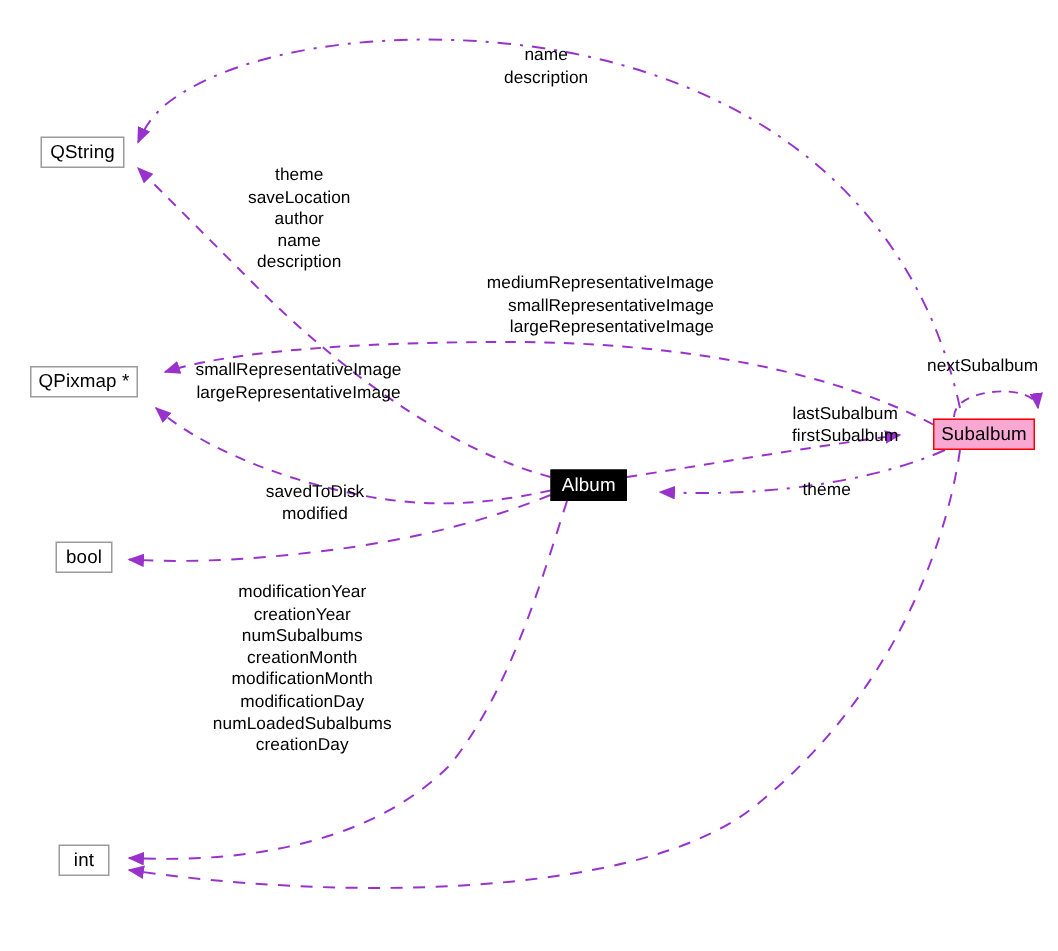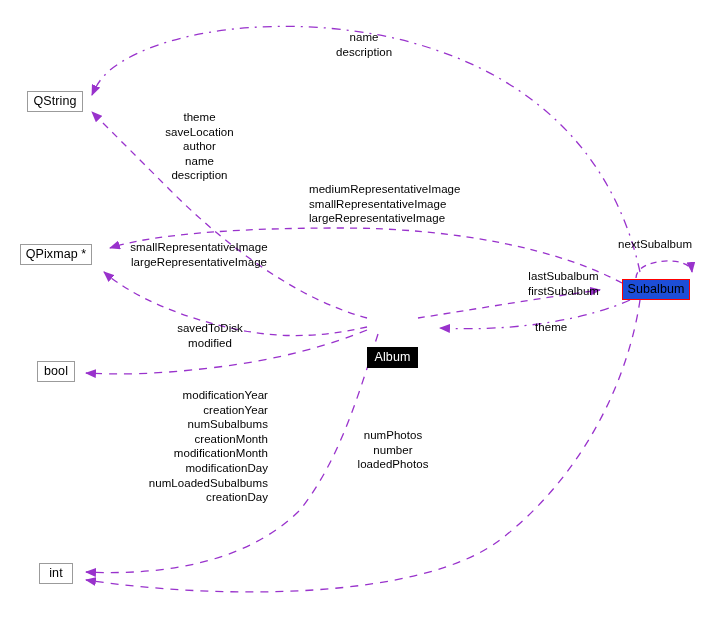--- a/index.html
+++ b/index.html
@@ -39,21 +39,21 @@
     color: #000000;
     padding: 0 6px;
   }
   .node-current {
     background: #000000;
     color: #ffffff;
     border: 1px solid #000000;
     padding: 0 6px;
   }
   .node-highlight {
-    background: #1d4ed8;
+    background: #f9a8d4;
     color: #000000;
     border: 1px solid #ff0000;
     padding: 0 6px;
   }
   .edge-label {
     position: absolute;
     font-size: 11.5px;
     line-height: 14.6px;
     color: #000000;
     text-align: center;
@@ -107,42 +107,42 @@
   </div>
 
   <div class="node node-plain" style="left:37px; top:361px; width:38px; height:21px;">
     <span>bool</span>
   </div>
 
   <div class="node node-plain" style="left:39px; top:563px; width:34px; height:21px;">
     <span>int</span>
   </div>
 
-  <div class="node node-current" style="left:367px; top:313px; width:51px; height:21px;margin-top:34px;">
+  <div class="node node-current" style="left:367px; top:313px; width:51px; height:21px;">
     <span>Album</span>
   </div>
 
   <div class="node node-highlight" style="left:622px; top:279px; width:68px; height:21px;">
     <span>Subalbum</span>
   </div>
 
   <div class="edge-label" style="left:336px; top:30px; text-align:center;">
     <div>name</div>
     <div>description</div>
   </div>
 
   <div class="edge-label" style="left:148px; top:87px; text-align:center; width:103px;margin-top:23px;">
     <div>theme</div>
     <div>saveLocation</div>
     <div>author</div>
     <div>name</div>
     <div>description</div>
   </div>
 
-  <div class="edge-label" style="left:309px; top:182px; text-align:left; width:167px;">
+  <div class="edge-label" style="left:309px; top:182px; text-align:right; width:167px;">
     <div>mediumRepresentativeImage</div>
     <div>smallRepresentativeImage</div>
     <div>largeRepresentativeImage</div>
   </div>
 
   <div class="edge-label" style="left:121px; top:240px; text-align:center; width:156px;">
     <div>smallRepresentativeImage</div>
     <div>largeRepresentativeImage</div>
   </div>
 
@@ -157,30 +157,25 @@
 
   <div class="edge-label" style="left:535px; top:320px; text-align:left;">
     <div>theme</div>
   </div>
 
   <div class="edge-label" style="left:162px; top:321px; text-align:center; width:76px;margin-left:10px;">
     <div>savedToDisk</div>
     <div>modified</div>
   </div>
 
-  <div class="edge-label" style="left:135px; top:388px; text-align:right; width:133px;">
+  <div class="edge-label" style="left:135px; top:388px; text-align:center; width:133px;">
     <div>modificationYear</div>
     <div>creationYear</div>
     <div>numSubalbums</div>
     <div>creationMonth</div>
     <div>modificationMonth</div>
     <div>modificationDay</div>
     <div>numLoadedSubalbums</div>
     <div>creationDay</div>
   </div>
 
-  <div class="edge-label" style="left:355px; top:428px; text-align:center; width:76px;">
-    <div>numPhotos</div>
-    <div>number</div>
-    <div>loadedPhotos</div>
-  </div>
 
 </div>
 
 </body></html>

